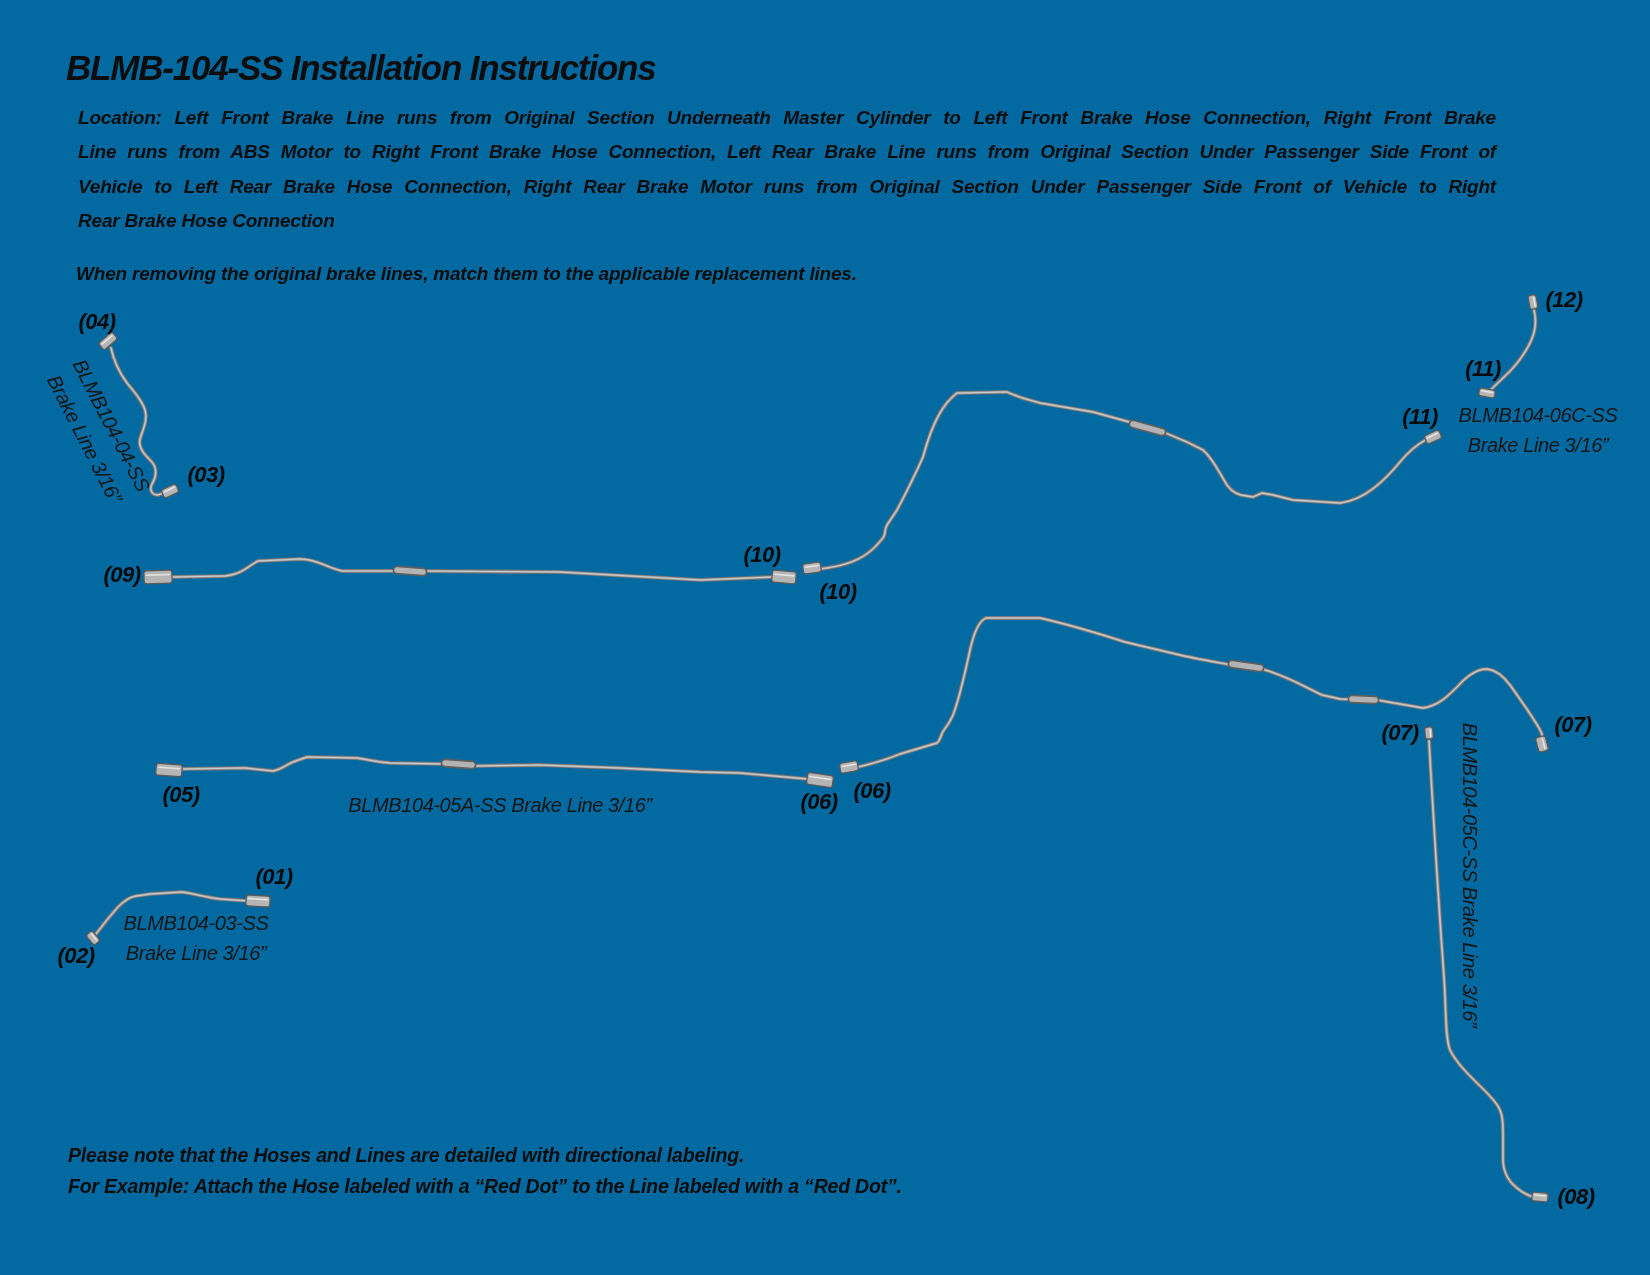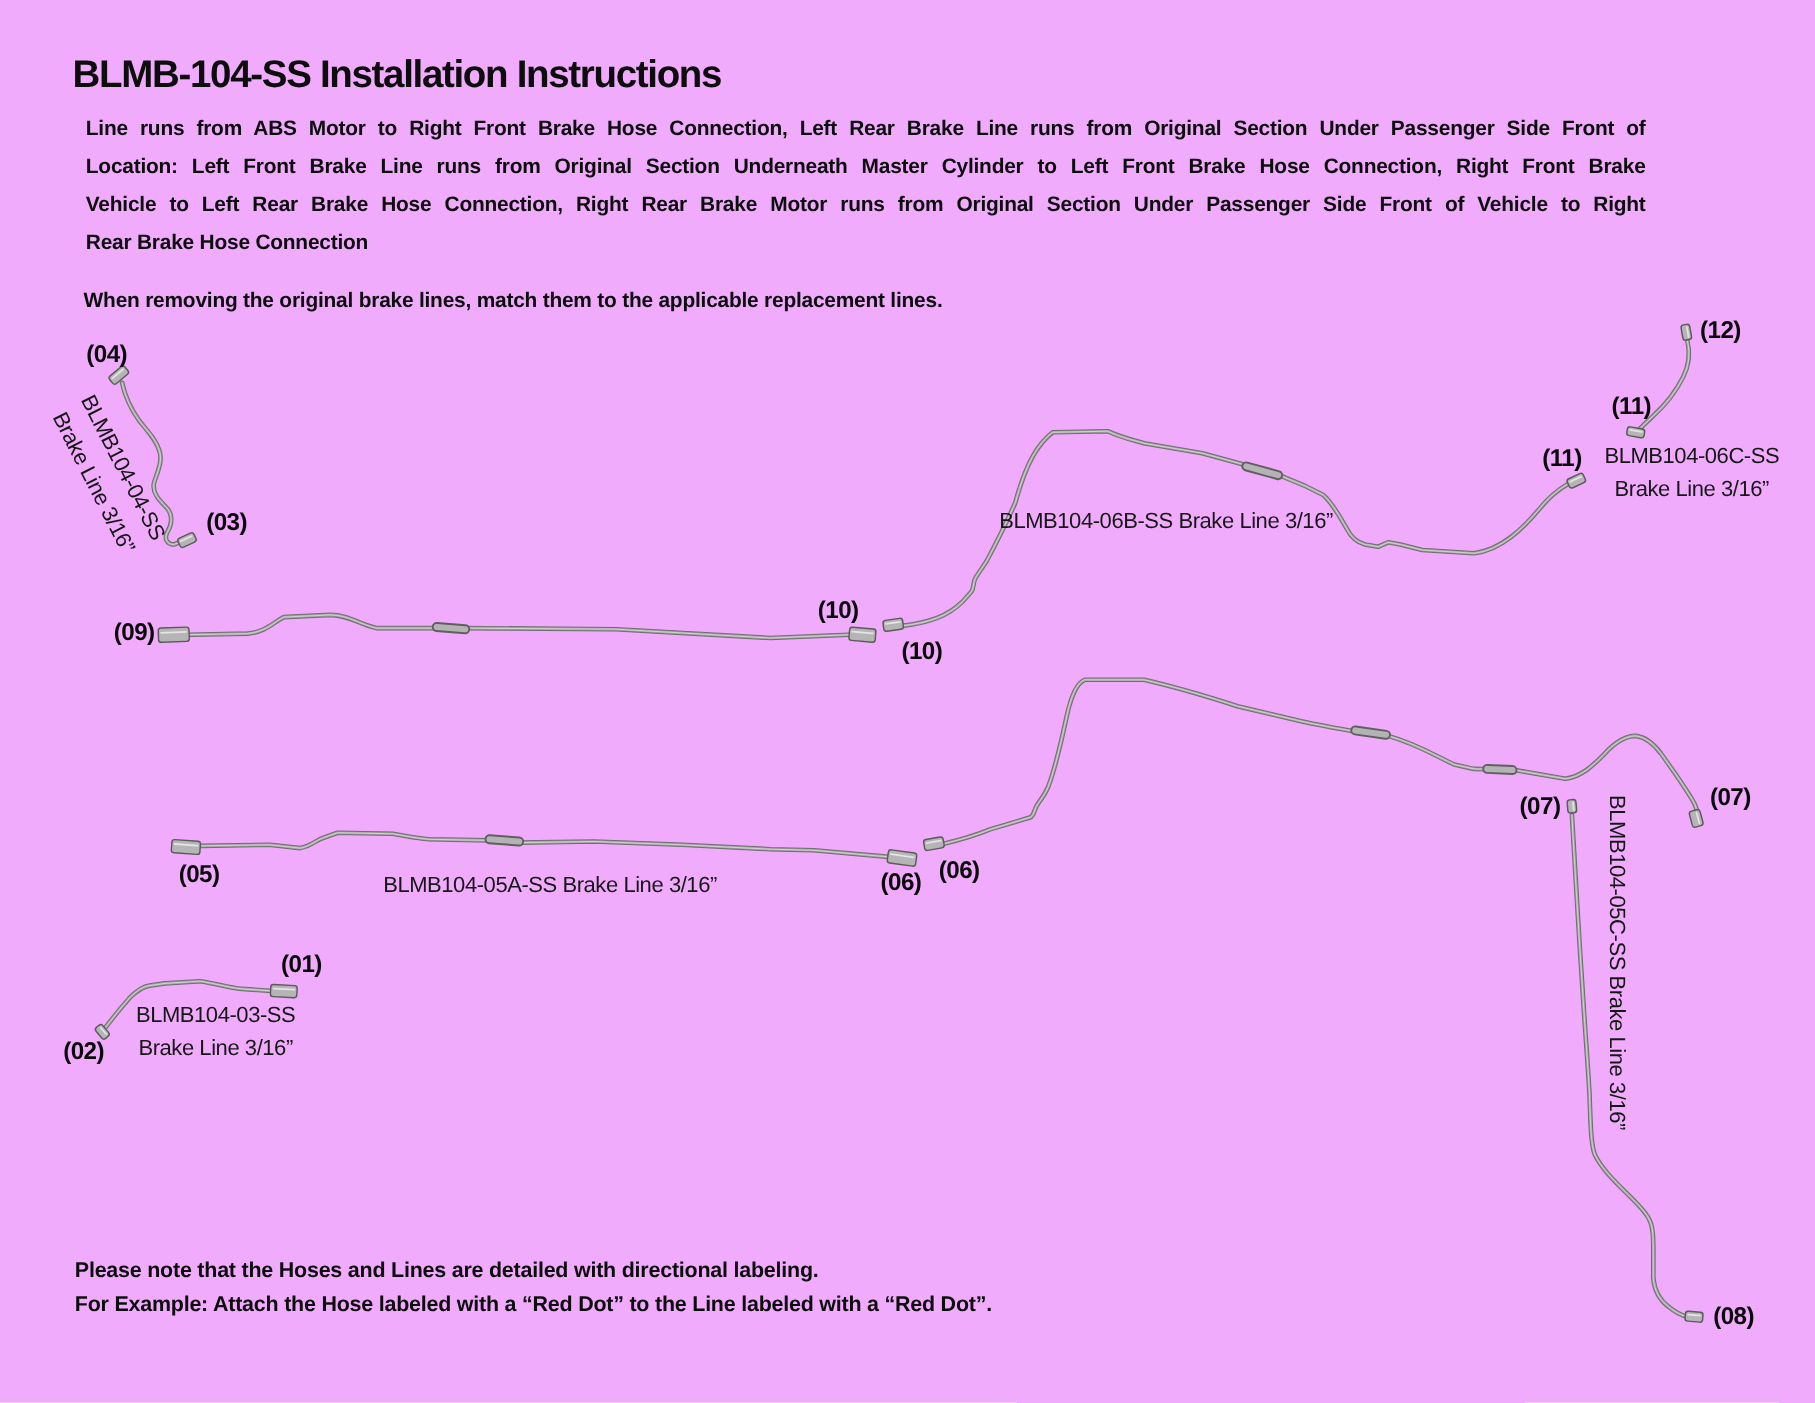--- a/index.html
+++ b/index.html
@@ -1,17 +1,17 @@
 <!DOCTYPE html>
 <html><head>
 <meta charset="utf-8">
 <style>
   html,body{margin:0;padding:0;background:#ffffff;}
   body{width:1650px;height:1275px;position:relative;font-family:"Liberation Sans",sans-serif;color:#0d0d0d;overflow:hidden;}
-  #page{position:absolute;inset:0;background:#f0abfc;}
+  #page{position:absolute;inset:0;background:#0369a1;font-style:italic;}
   .title{position:absolute;left:66px;top:48px;font-size:35px;font-weight:700;letter-spacing:-1.2px;white-space:nowrap;}
   .intro{position:absolute;left:78px;top:101px;width:1418px;font-size:19px;font-weight:700;letter-spacing:-0.2px;line-height:34.4px;}
   .intro .jline{text-align:justify;text-align-last:justify;}
   .intro .lastline{text-align:left;}
   .match-note{position:absolute;left:76px;top:263px;font-size:19px;font-weight:700;letter-spacing:-0.2px;white-space:nowrap;}
   .footer-note{position:absolute;left:68px;top:1140px;font-size:19.5px;font-weight:700;letter-spacing:-0.2px;line-height:30.5px;white-space:nowrap;}
   #diagram{position:absolute;inset:0;}
   #diagram-svg{position:absolute;left:0;top:0;}
   .tube-outer{fill:none;stroke:#6e6e6e;stroke-width:4.2;stroke-linecap:round;stroke-linejoin:round;}
   .tube-mid{fill:none;stroke:#a3a3a3;stroke-width:2.4;stroke-linecap:round;stroke-linejoin:round;}
@@ -25,22 +25,22 @@
   .part-label{position:absolute;transform:translate(-50%,-50%);font-size:20px;font-weight:400;letter-spacing:-0.4px;white-space:nowrap;text-align:center;color:#161616;line-height:30px;}
 </style>
 </head>
 <body>
 
 <div id="page">
 
   <div class="title">BLMB-104-SS Installation Instructions</div>
 
   <div class="intro">
+    <div class="jline">Location: Left Front Brake Line runs from Original Section Underneath Master Cylinder to Left Front Brake Hose Connection, Right Front Brake</div>
     <div class="jline">Line runs from ABS Motor to Right Front Brake Hose Connection, Left Rear Brake Line runs from Original Section Under Passenger Side Front of</div>
-    <div class="jline">Location: Left Front Brake Line runs from Original Section Underneath Master Cylinder to Left Front Brake Hose Connection, Right Front Brake</div>
     <div class="jline">Vehicle to Left Rear Brake Hose Connection, Right Rear Brake Motor runs from Original Section Under Passenger Side Front of Vehicle to Right</div>
     <div class="lastline">Rear Brake Hose Connection</div>
   </div>
 
   <div class="match-note">When removing the original brake lines, match them to the applicable replacement lines.</div>
 
   <div id="diagram">
     <svg id="diagram-svg" width="1650" height="1275" viewBox="0 0 1650 1275" xmlns="http://www.w3.org/2000/svg">
         <path d="M 111 348 C 114 362 119 372 127 383 C 135 393 142 400 145 410 C 148 420 143 429 140 439 C 138 448 145 455 151 461 C 157 467 157 476 152 484 C 149 490 152 495 158 495 L 166 492" class="tube-outer"></path>
         <path d="M 111 348 C 114 362 119 372 127 383 C 135 393 142 400 145 410 C 148 420 143 429 140 439 C 138 448 145 455 151 461 C 157 467 157 476 152 484 C 149 490 152 495 158 495 L 166 492" class="tube-mid"></path>
@@ -151,23 +151,20 @@
         <div class="callout" style="left: 1483px; top: 369px;">(11)</div>
         <div class="callout" style="left: 1564px; top: 300px; text-align: center;">(12)</div>
         <div class="callout" style="left: 181px; top: 795px;">(05)</div>
         <div class="callout" style="left: 819px; top: 802px;">(06)</div>
         <div class="callout" style="left: 872px; top: 791px;">(06)</div>
         <div class="callout" style="left: 1400px; top: 733px;">(07)</div>
         <div class="callout" style="left: 1573px; top: 725px;">(07)</div>
         <div class="callout" style="left: 1576px; top: 1197px;">(08)</div>
         <div class="callout" style="left: 274px; top: 877px;">(01)</div>
         <div class="callout" style="left: 76px; top: 956px;">(02)</div>
-        <div class="part-label" style="left: 1060px; top: 474px; transform: translate(-50%, -50%) rotate(0deg);">
-          <div>BLMB104-06B-SS Brake Line 3/16”</div>
-        </div>
         <div class="part-label" style="left: 500px; top: 793px; transform: translate(-50%, -50%) rotate(0deg); margin-top: 12px;">
           <div>BLMB104-05A-SS Brake Line 3/16”</div>
         </div>
         <div class="part-label" style="left: 1538px; top: 430px; transform: translate(-50%, -50%) rotate(0deg);">
           <div>BLMB104-06C-SS</div>
           <div>Brake Line 3/16”</div>
         </div>
         <div class="part-label" style="left: 196px; top: 938px; transform: translate(-50%, -50%) rotate(0deg);">
           <div>BLMB104-03-SS</div>
           <div>Brake Line 3/16”</div>

